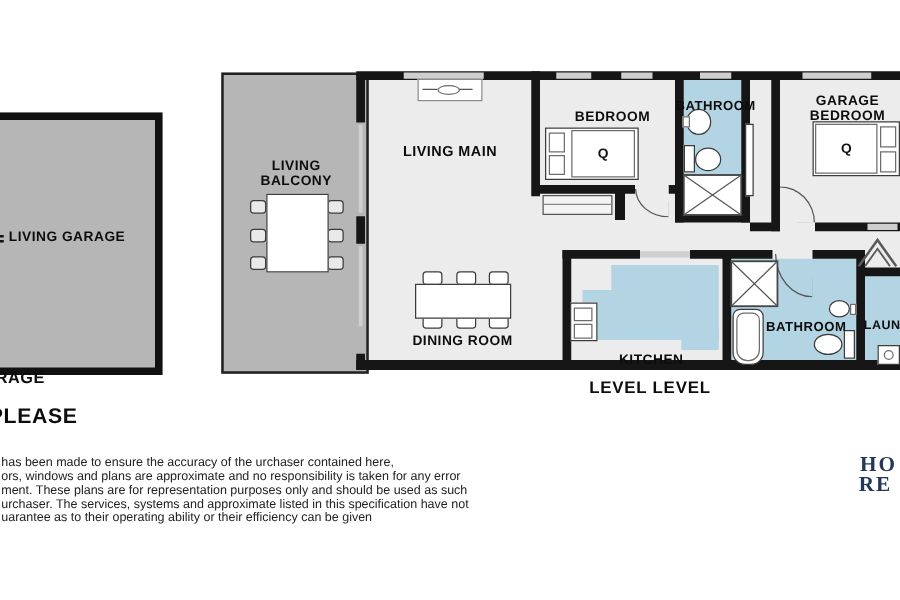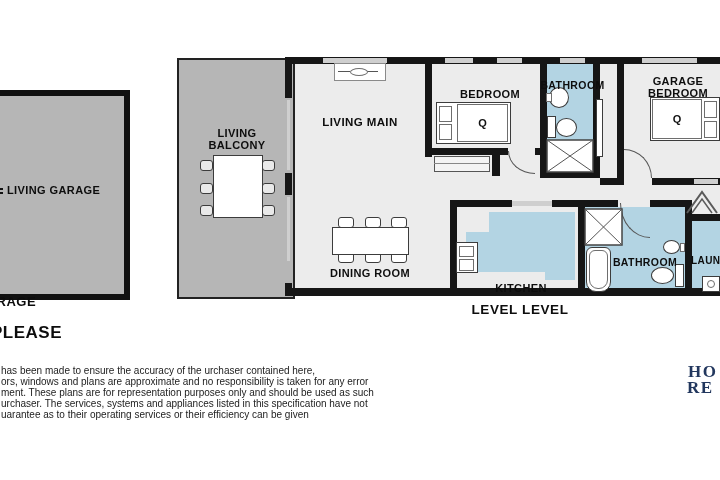--- a/index.html
+++ b/index.html
@@ -172,17 +172,17 @@
 <div class="room-label" style="left:642px;top:75px;width:72px;">GARAGE BEDROOM</div>
 <div class="room-label" style="left:476px;top:246px;width:90px;margin-top:36px;">KITCHEN</div>
 <div class="room-label" style="left:600px;top:256px;width:90px;font-size:10.5px;">BATHROOM</div>
 <div class="room-label" style="left:691px;top:255px;width:62px;text-align:left;font-size:10px;">LAUNDRY</div>
 <div class="room-label" style="left:430px;top:304px;width:180px;font-size:13.5px;letter-spacing:.6px;">LEVEL LEVEL</div>
 
 <div class="room-label" style="left:-9px;top:327px;font-size:17px;letter-spacing:.5px;text-align:left;width:120px;">PLEASE</div>
 <div class="disc-line" style="top:365px;">has been made to ensure the accuracy of the urchaser contained here,</div>
 <div class="disc-line" style="top:376px;">ors, windows and plans are approximate and no responsibility is taken for any error</div>
 <div class="disc-line" style="top:387px;">ment. These plans are for representation purposes only and should be used as such</div>
-<div class="disc-line" style="top:398px;">urchaser. The services, systems and appliances listed in this specification have not</div>
-<div class="disc-line" style="top:409px;">uarantee as to their operating services or their efficiency can be given</div>
+<div class="disc-line" style="top:398px;">urchaser. The services, systems and approximate listed in this specification have not</div>
+<div class="disc-line" style="top:409px;">uarantee as to their operating ability or their efficiency can be given</div>
 
 <div class="logo-line" style="left:688px;top:362px;">HO</div>
 <div class="logo-line" style="left:687px;top:378px;">RE</div>
 
 </body></html>

